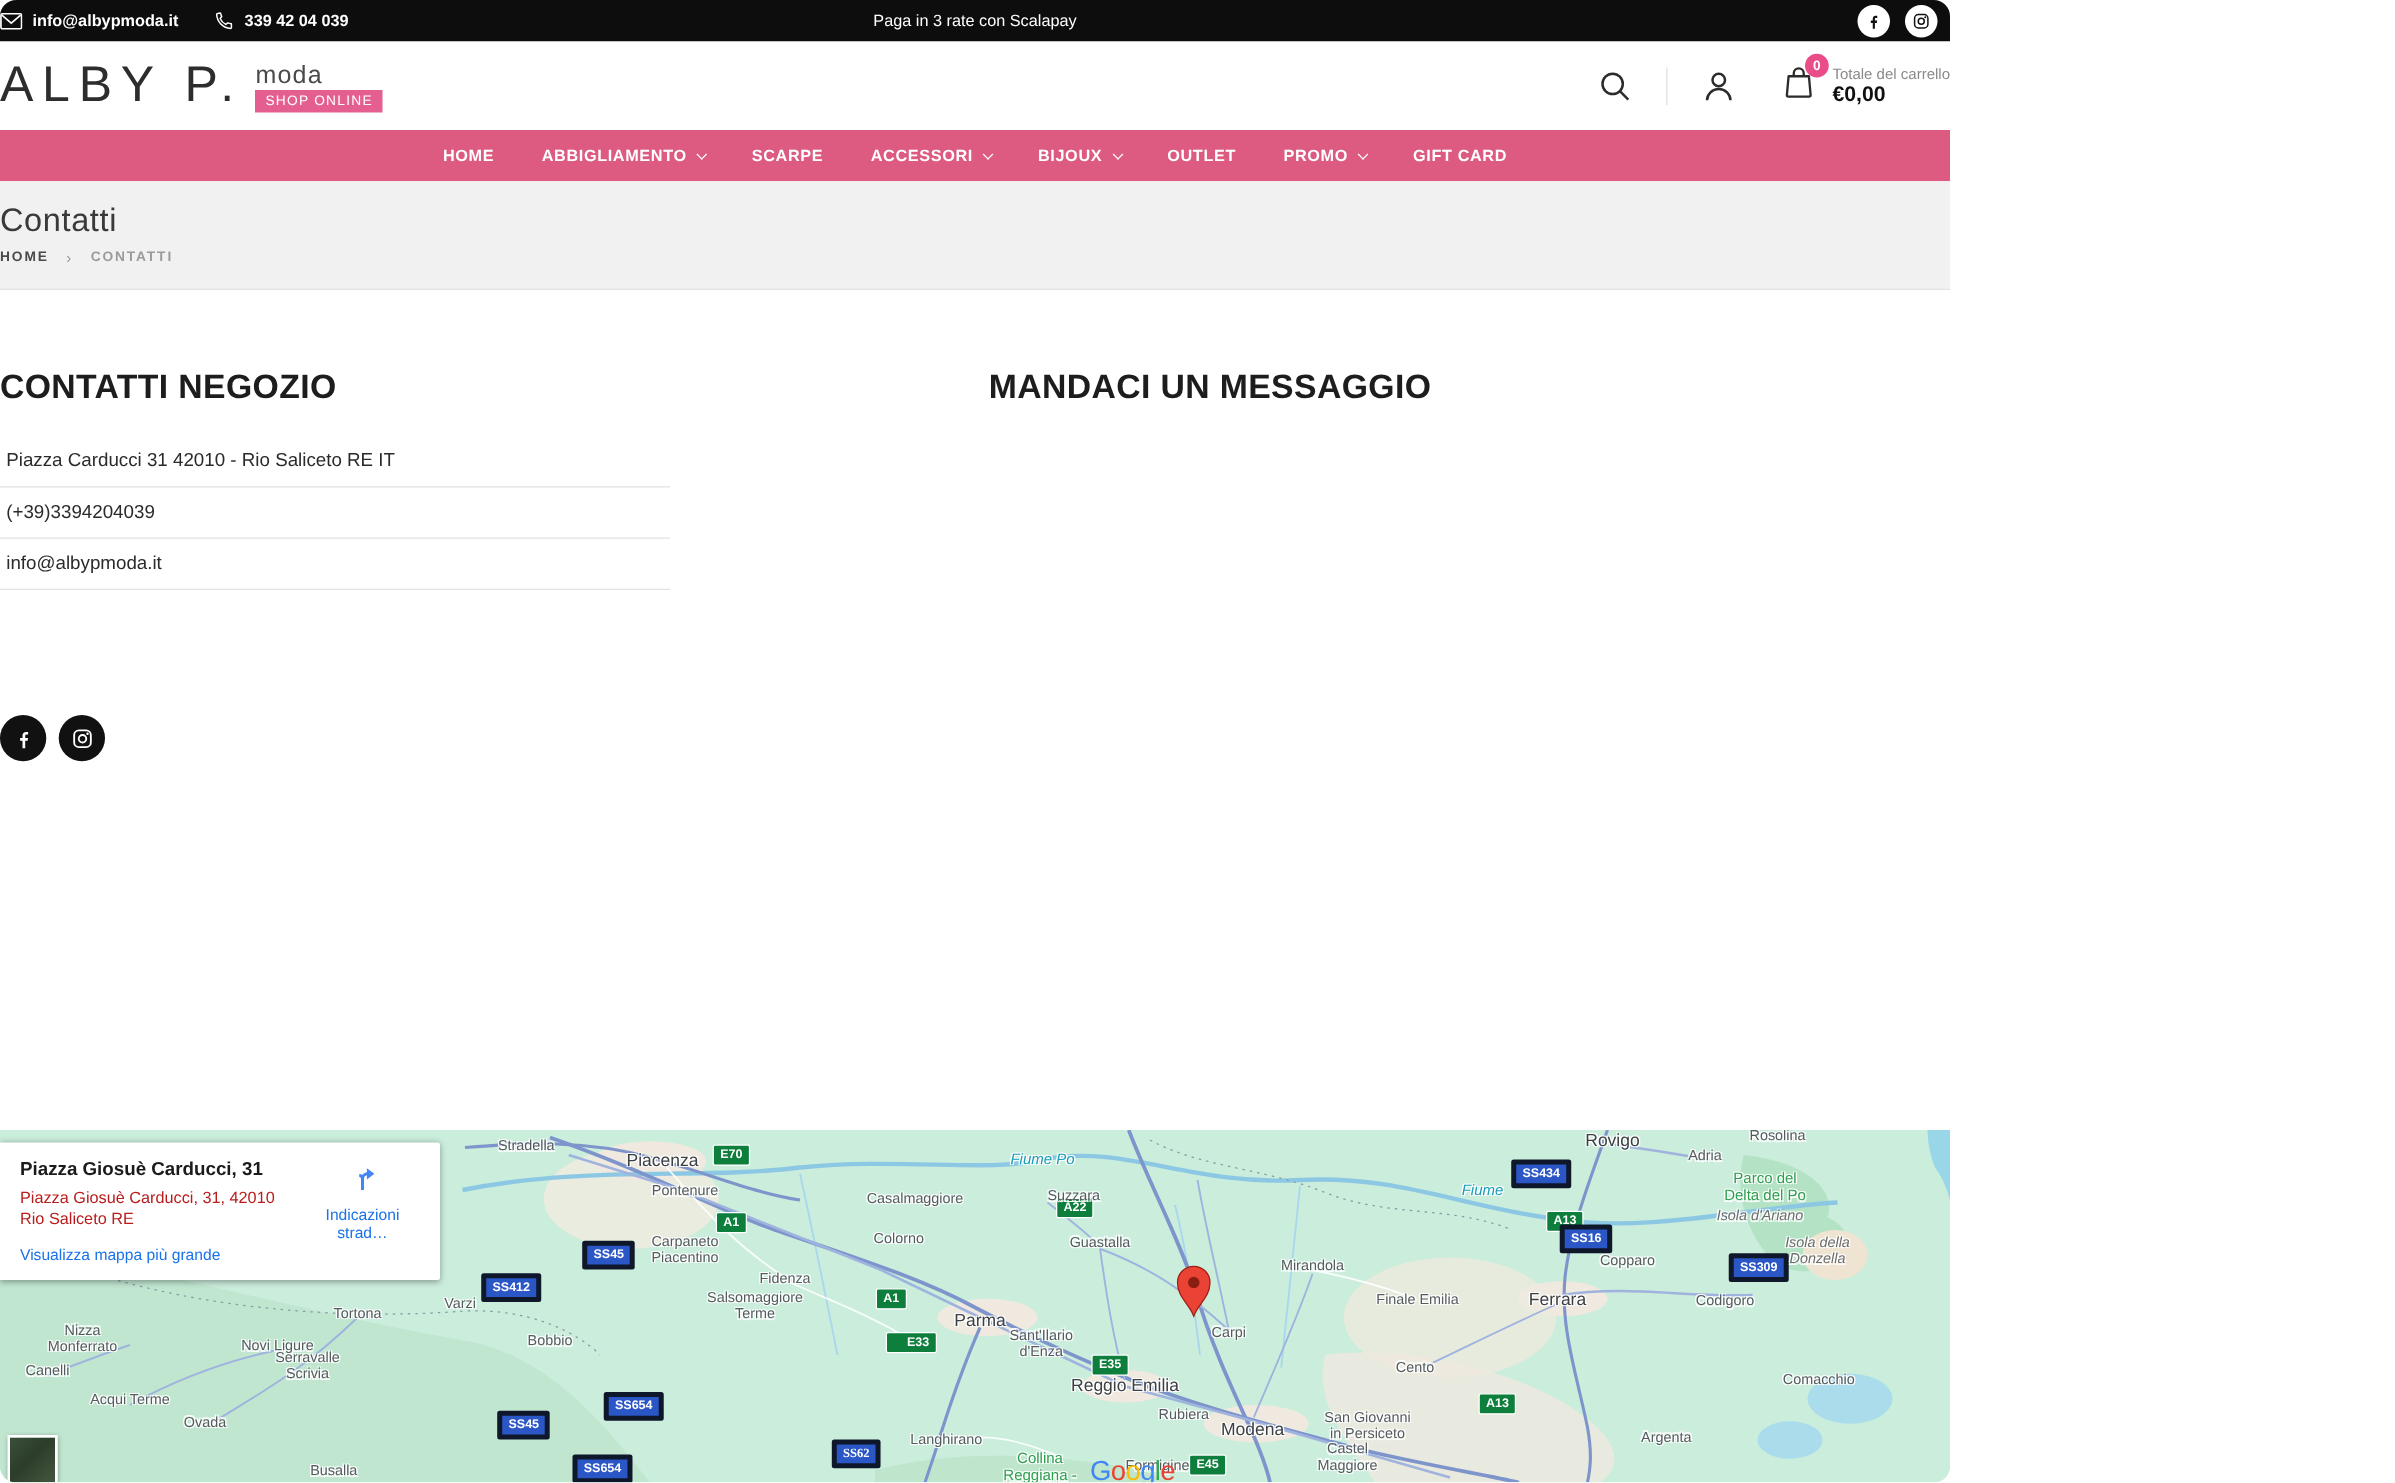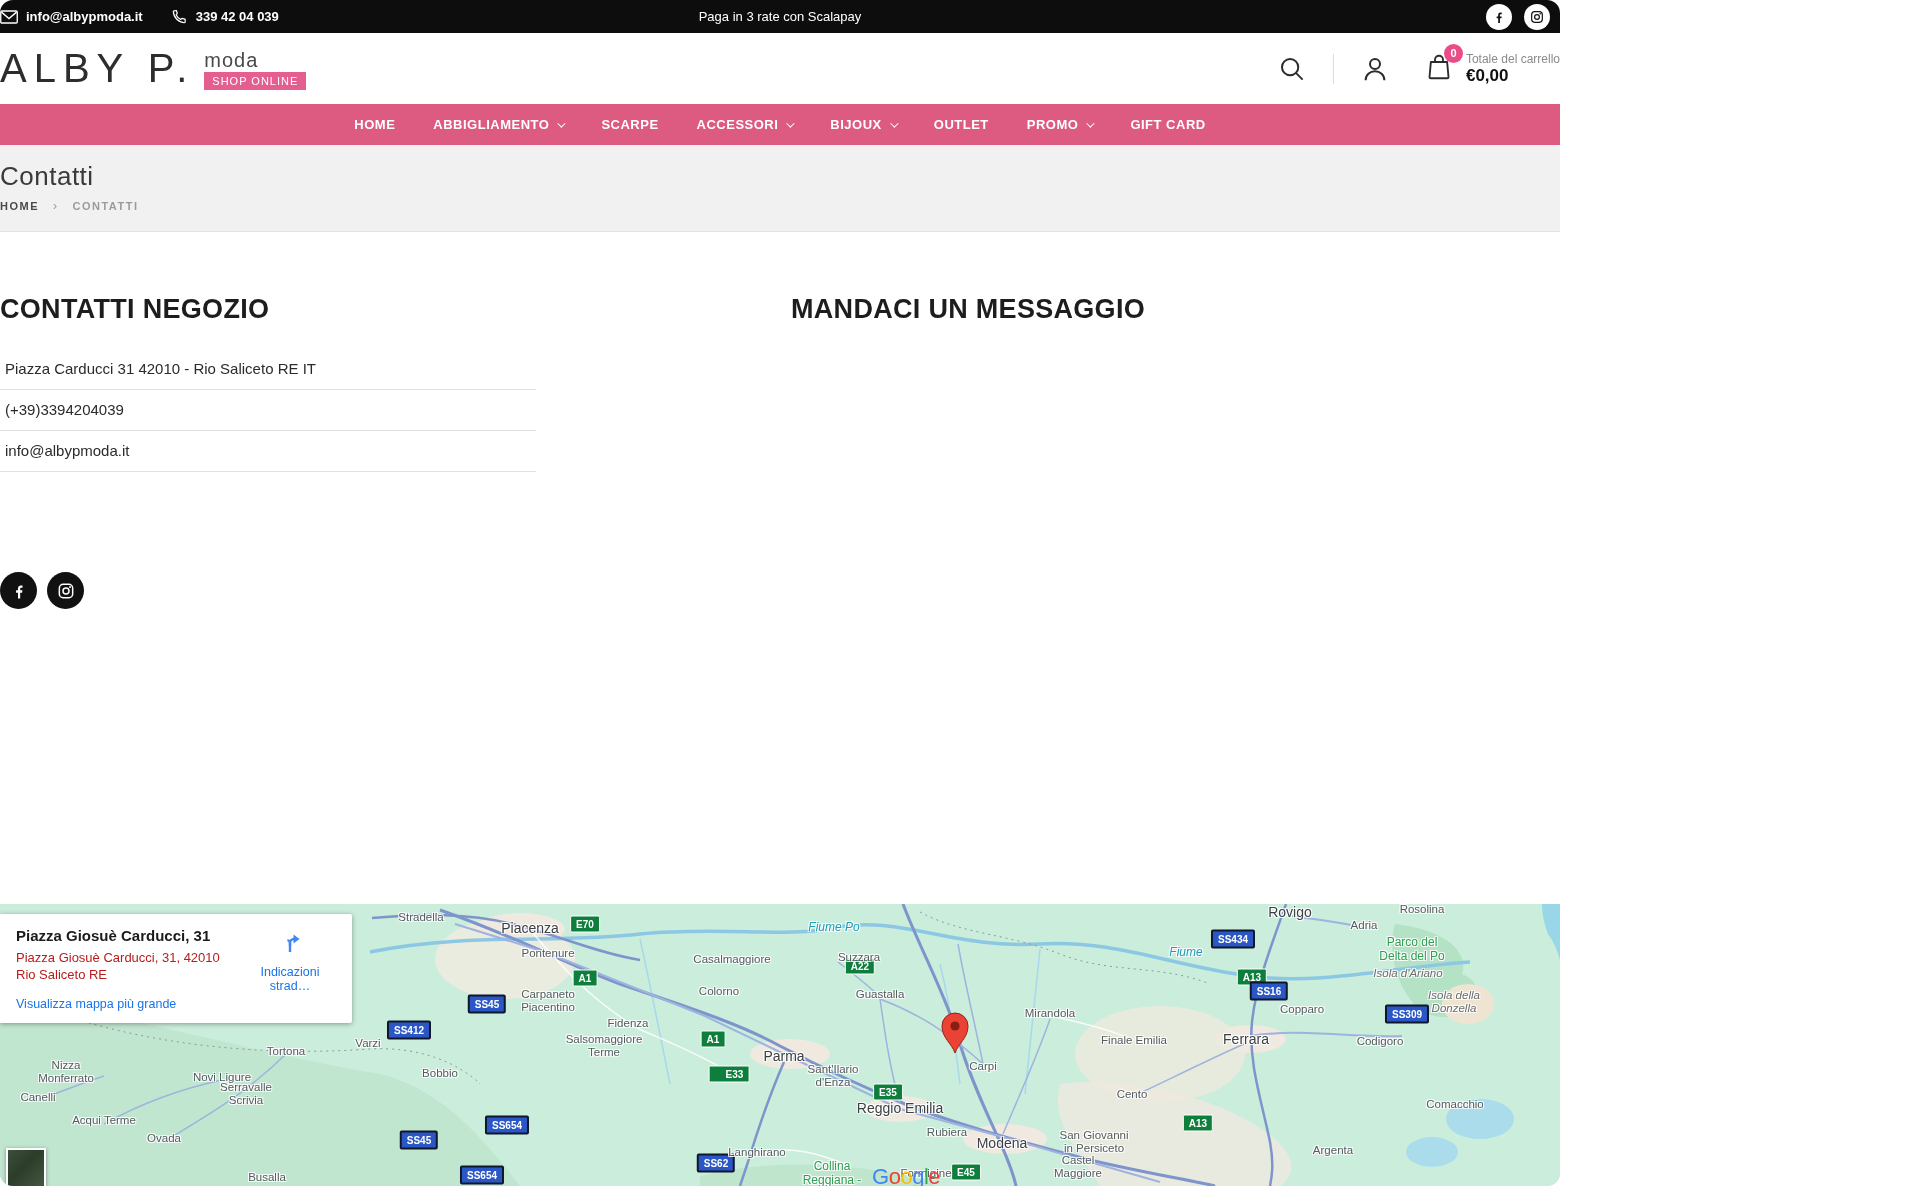--- a/index.html
+++ b/index.html
@@ -69,21 +69,21 @@
   
   .map { position:absolute; left:0; top:904px; width:1916px; height:282px; overflow:hidden; background:#cbeddc; cursor:grab; }
   .map svg.map-art { position:absolute; left:0; top:0; }
   .map-label { position:absolute; transform:translate(-50%,-50%); white-space:pre-line; text-align:center; line-height:1.15; font-size:11.5px; color:#545b5e; text-shadow:-1px -1px 0 rgba(255,255,255,.9),1px -1px 0 rgba(255,255,255,.9),-1px 1px 0 rgba(255,255,255,.9),1px 1px 0 rgba(255,255,255,.9); pointer-events:none; }
   .map-label.city { font-size:14px; color:#3c4043; font-weight:500; }
   .map-label.park { color:#2e9e4f; font-size:12px; }
   .map-label.water { color:#1a9cb8; font-style:italic; font-size:12px; }
   .map-label.island { color:#6c6c6c; font-style:italic; font-size:11.5px; }
   .shield { position:absolute; transform:translate(-50%,-50%); font-size:10px; font-weight:700; color:#fff; padding:1px 5px; border-radius:2px; line-height:1.3; }
   .shield.green { background:#0e7e3c; border:1px solid #fff; }
-  .shield.blue { background:#2a56c6; border:2px solid #0f172a; }
+  .shield.blue { background:#2a56c6; border:4px solid #0f172a; }
 
   .map-card { position:absolute; left:0; top:10px; width:352px; background:#fff; border-radius:0 2px 2px 0; box-shadow:0 1px 5px rgba(0,0,0,.35); padding:13px 14px 11px 16px; display:flex; }
   .mc-left { flex:1; }
   .mc-title { font-size:15px; font-weight:700; color:#1b1b1b; }
   .mc-addr { margin-top:6px; font-size:13px; color:#b91c1c; white-space:pre-line; line-height:1.3; }
   .mc-link { display:inline-block; margin-top:13px; font-size:12.5px; color:#1a73e8; text-decoration:none; cursor:pointer; }
   .mc-right { width:96px; display:flex; flex-direction:column; align-items:center; justify-content:flex-start; padding-top:4px; }
   .mc-dirlink { margin-top:10px; font-size:12.5px; color:#1a73e8; text-decoration:none; text-align:center; cursor:pointer; }
 
   .marker { position:absolute; left:940px; top:108px; cursor:pointer; }
@@ -322,21 +322,21 @@
         <span class="shield green" style="left: 888px; top: 188px;">E35</span>
         <span class="shield green" style="left: 966px; top: 268px;">E45</span>
         <span class="shield green" style="left: 1252px; top: 73px;">A13</span>
         <span class="shield green" style="left: 1198px; top: 219px;">A13</span>
         <span class="shield green" style="left: 860px; top: 62px;">A22</span>
         <span class="shield blue" style="left: 487px; top: 100px;">SS45</span>
         <span class="shield blue" style="left: 409px; top: 126px;">SS412</span>
         <span class="shield blue" style="left: 507px; top: 221px;">SS654</span>
         <span class="shield blue" style="left: 482px; top: 271px;">SS654</span>
         <span class="shield blue" style="left: 419px; top: 236px;">SS45</span>
-        <span class="shield blue" style="left: 716px; top: 259px;">SS62</span>
+        <span class="shield blue" style="left: 685px; top: 259px; font-family: Liberation Serif, serif;">SS62</span>
         <span class="shield blue" style="left: 1233px; top: 35px;">SS434</span>
         <span class="shield blue" style="left: 1269px; top: 87px;">SS16</span>
         <span class="shield blue" style="left: 1407px; top: 110px;">SS309</span>
       </div>
     <div id="map-labels">
         <span class="map-label town" style="left: 421px; top: 14px;">Stradella</span>
         <span class="map-label city" style="left: 530px; top: 24px;">Piacenza</span>
         <span class="map-label water" style="left: 834px; top: 24px;">Fiume Po</span>
         <span class="map-label water" style="left: 1186px; top: 49px;">Fiume</span>
         <span class="map-label town" style="left: 548px; top: 50px;">Pontenure</span>

